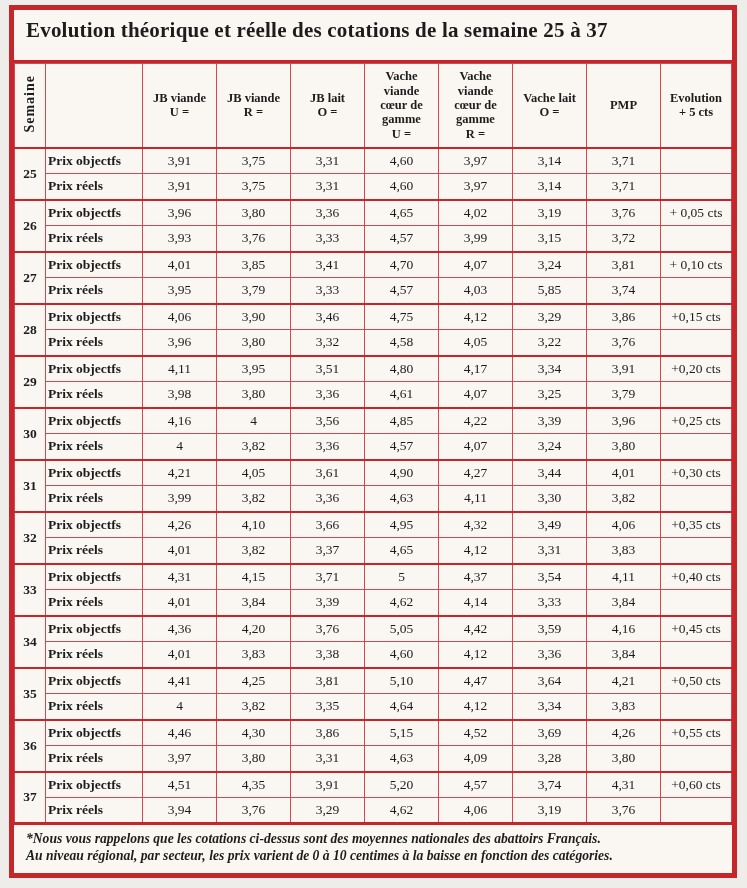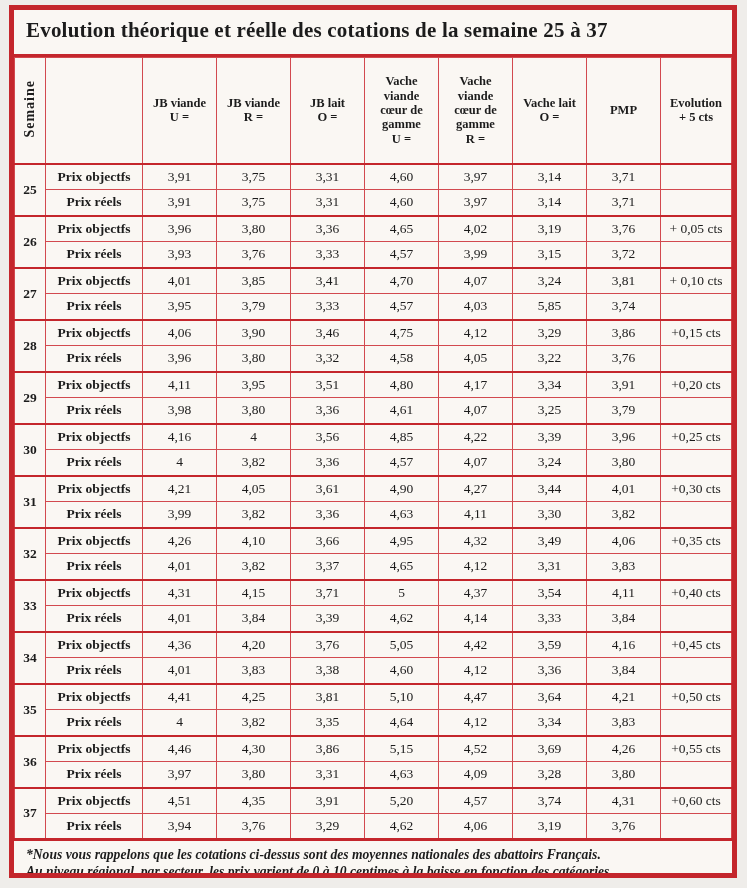--- a/index.html
+++ b/index.html
@@ -20,38 +20,38 @@
     position:absolute;
     left:9px; top:5px;
     width:728px; height:873px;
     border:5px solid var(--red);
     background:var(--paper);
     overflow:hidden;
   }
   .title{
     font-weight:bold;
     font-size:21px;
-    padding:8px 0 11px 12px;
+    padding:8px 0 17px 12px;
     border-bottom:3px solid var(--red);
     letter-spacing:.2px;
   }
   table.tbl{
     width:100%;
     border-collapse:collapse;
     table-layout:fixed;
     border-bottom:3px solid var(--red);
   }
   .tbl th,.tbl td{
     border:1px solid var(--grid);
     text-align:center;
     vertical-align:middle;
     overflow:hidden;
   }
   .tbl thead th{
-    height:106px;
+    height:84px;
     font-weight:bold;
     font-size:12.5px;
     line-height:1.15;
     border-bottom:2px solid var(--red);
   }
   .hlabel{white-space:pre-line;display:inline-block;}
   th.semaine .vert{
     writing-mode:vertical-rl;
     transform:rotate(180deg);
     font-size:14px;
@@ -65,21 +65,21 @@
   }
   .tbl tbody tr.grp td{border-top:2px solid var(--red);}
   td.week{
     font-weight:bold;
     font-size:15px;
     margin-top:32px;
   }
   td.label{
     font-weight:bold;
     font-size:14px;
-    text-align:center;
+    text-align:left;
     padding-left:9px;
     white-space:nowrap;
   }
   td.evo{font-size:13px;}
   .footnote{
     padding:5px 0 4px 12px;
     font-style:italic;
     font-weight:bold;
     font-size:13.6px;
     line-height:1.28;

